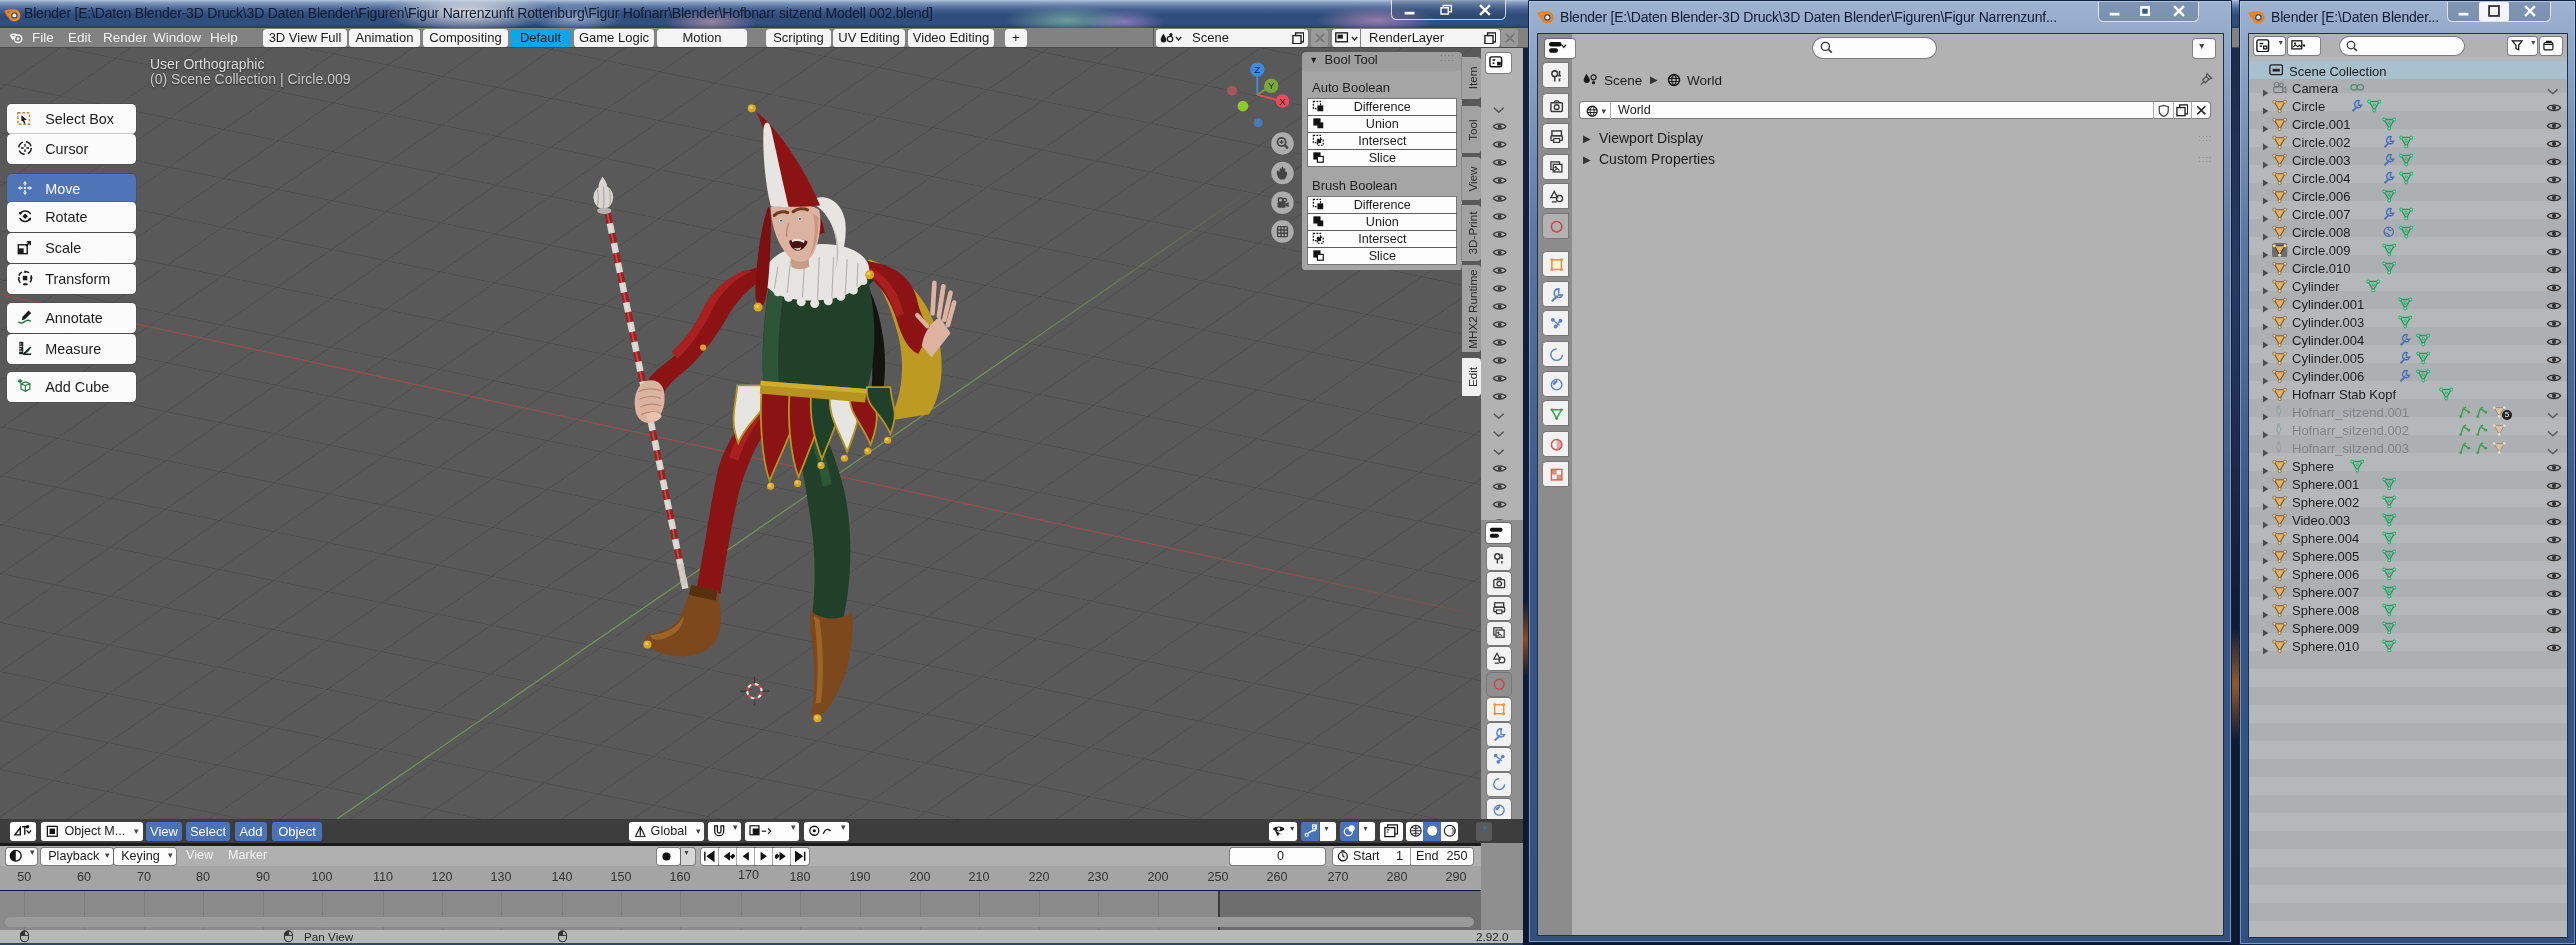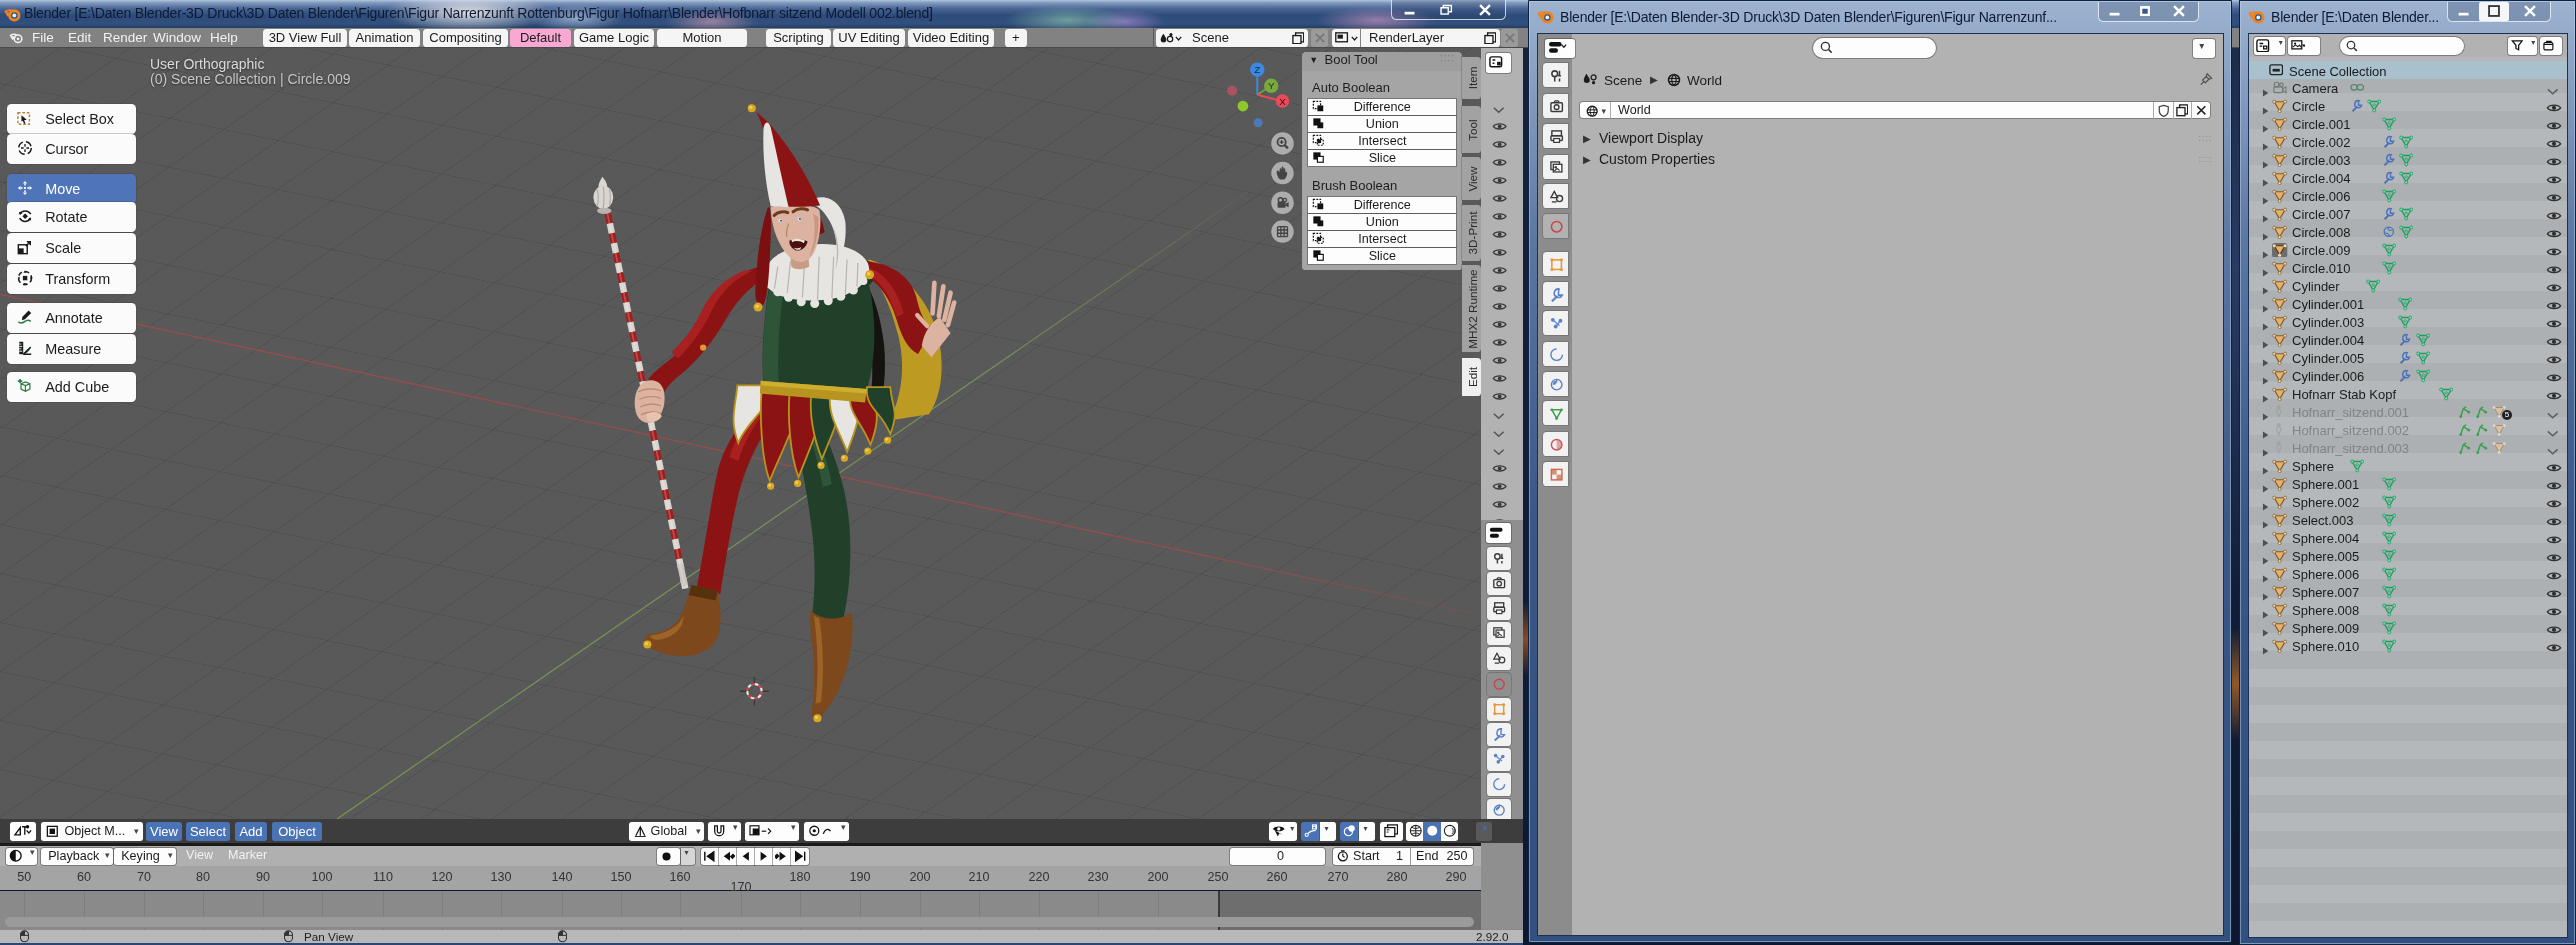--- a/index.html
+++ b/index.html
@@ -95,21 +95,21 @@
         <path d="M2 7.5 Q7 4.5 11 6.5" stroke="#f2f2f2" stroke-width="2" fill="none"></path>
       </svg>
   <div class="mtx" style="left:32px">File</div>
   <div class="mtx" style="left:68px">Edit</div>
   <div class="mtx" style="left:103px">Render</div>
   <div class="mtx" style="left:153px">Window</div>
   <div class="mtx" style="left:210px">Help</div>
   <div class="tab" style="left:263px;width:84px">3D View Full</div>
   <div class="tab" style="left:349px;width:71px">Animation</div>
   <div class="tab" style="left:423px;width:85px">Compositing</div>
-  <div class="tab" style="left:510px;width:61px;background:#f9a8d4">Default</div>
+  <div class="tab" style="left:510px;width:61px;background:#0ea5e9">Default</div>
   <div class="tab" style="left:574px;width:80px">Game Logic</div>
   <div class="tab" style="left:657px;width:90px">Motion Tracking</div>
   <div class="tab" style="left:766px;width:65px">Scripting</div>
   <div class="tab" style="left:833px;width:72px">UV Editing</div>
   <div class="tab" style="left:908px;width:86px">Video Editing</div>
   <div class="tab" style="left:1005px;width:21.6px">+</div>
   <div class="abs" style="left:1153px;top:0;width:0.9px;height:20px;background:#5a5a5a"></div>
   <div class="tab" style="left:1156px;width:28px;border-radius:3.6px 0 0 3.6px"><svg width="25" height="14.4" style="margin-top:1.8px" viewBox="0 0 28 16">
           <path d="M6 3 C4 6 3 8 3 9.5 A3.2 3.2 0 0 0 9.4 9.5 C9.4 8 8 6 6 3 Z" fill="#1b1b1b"></path>
           <circle cx="13.5" cy="9" r="3" fill="none" stroke="#1b1b1b" stroke-width="1.4"></circle>
@@ -755,21 +755,21 @@
         <span style="position:absolute;left:126px;top:3.6px;width:36px;text-align:center">70</span>
         <span style="position:absolute;left:185px;top:3.6px;width:36px;text-align:center">80</span>
         <span style="position:absolute;left:245px;top:3.6px;width:36px;text-align:center">90</span>
         <span style="position:absolute;left:304px;top:3.6px;width:36px;text-align:center">100</span>
         <span style="position:absolute;left:365px;top:3.6px;width:36px;text-align:center">110</span>
         <span style="position:absolute;left:424px;top:3.6px;width:36px;text-align:center">120</span>
         <span style="position:absolute;left:483px;top:3.6px;width:36px;text-align:center">130</span>
         <span style="position:absolute;left:544px;top:3.6px;width:36px;text-align:center">140</span>
         <span style="position:absolute;left:603px;top:3.6px;width:36px;text-align:center">150</span>
         <span style="position:absolute;left:662px;top:3.6px;width:36px;text-align:center">160</span>
-        <span style="position:absolute;left:723px;top:14px;width:36px;text-align:center">170</span>
+        <span style="position:absolute;left:723px;top:2px;width:36px;text-align:right">170</span>
         <span style="position:absolute;left:782px;top:3.6px;width:36px;text-align:center">180</span>
         <span style="position:absolute;left:842px;top:3.6px;width:36px;text-align:center">190</span>
         <span style="position:absolute;left:902px;top:3.6px;width:36px;text-align:center">200</span>
         <span style="position:absolute;left:961px;top:3.6px;width:36px;text-align:center">210</span>
         <span style="position:absolute;left:1021px;top:3.6px;width:36px;text-align:center">220</span>
         <span style="position:absolute;left:1080px;top:3.6px;width:36px;text-align:center">230</span>
         <span style="position:absolute;left:1140px;top:3.6px;width:36px;text-align:center">200</span>
         <span style="position:absolute;left:1200px;top:3.6px;width:36px;text-align:center">250</span>
         <span style="position:absolute;left:1259px;top:3.6px;width:36px;text-align:center">260</span>
         <span style="position:absolute;left:1320px;top:3.6px;width:36px;text-align:center">270</span>
@@ -1602,21 +1602,21 @@
         </svg></div>
       <div class="abs" style="left:12.6px;top:482px;width:7.2px;height:7.2px"><svg width="7.2" height="8" viewBox="0 0 8 9">
           <path d="M1 0.5 L7 4.5 L1 8.5 Z" fill="#4a4f52"></path>
         </svg></div>
       <div class="abs" style="left:23.4px;top:479px"><svg width="15.3" height="14.4" viewBox="0 0 17 16">
           <path d="M2.5 3 H14.5 L8.5 13.5 Z" fill="#e8b06a" stroke="#7a5a28" stroke-width="1.2"></path>
           <circle cx="2.5" cy="3" r="1.7" fill="#f4d9ad" stroke="#7a5a28" stroke-width=".8"></circle>
           <circle cx="14.5" cy="3" r="1.7" fill="#f4d9ad" stroke="#7a5a28" stroke-width=".8"></circle>
           <circle cx="8.5" cy="13.5" r="1.7" fill="#f4d9ad" stroke="#7a5a28" stroke-width=".8"></circle>
         </svg></div>
-      <div class="abs" style="left:43px;top:479px;font-size:13px;color:#1b1b1b;white-space:nowrap">Select.003</div>
+      <div class="abs" style="left:43px;top:479px;font-size:13px;color:#1b1b1b;white-space:nowrap">Video.003</div>
       <div class="abs" style="left:133px;top:479px"><svg width="14.4" height="13.5" viewBox="0 0 17 16">
           <path d="M2.5 3 H14.5 L8.5 13.5 Z" fill="none" stroke="#1f9d60" stroke-width="1.6"></path>
           <circle cx="2.5" cy="3" r="1.8" fill="#7ae0b0" stroke="#1f9d60" stroke-width="1"></circle>
           <circle cx="14.5" cy="3" r="1.8" fill="#7ae0b0" stroke="#1f9d60" stroke-width="1"></circle>
           <circle cx="8.5" cy="13.5" r="1.8" fill="#7ae0b0" stroke="#1f9d60" stroke-width="1"></circle>
           <circle cx="8.5" cy="7" r="1.4" fill="#7ae0b0" stroke="#1f9d60" stroke-width=".9"></circle>
         </svg></div>
       <div class="abs" style="left:297px;top:481px"><svg width="16" height="11.7" viewBox="0 0 17 12">
           <path d="M1.5 6 C4 2.2 13 2.2 15.5 6 C13 9.8 4 9.8 1.5 6 Z" fill="none" stroke="#2e2e2e" stroke-width="1.5"></path>
           <circle cx="8.5" cy="6" r="2.2" fill="#2e2e2e"></circle>

